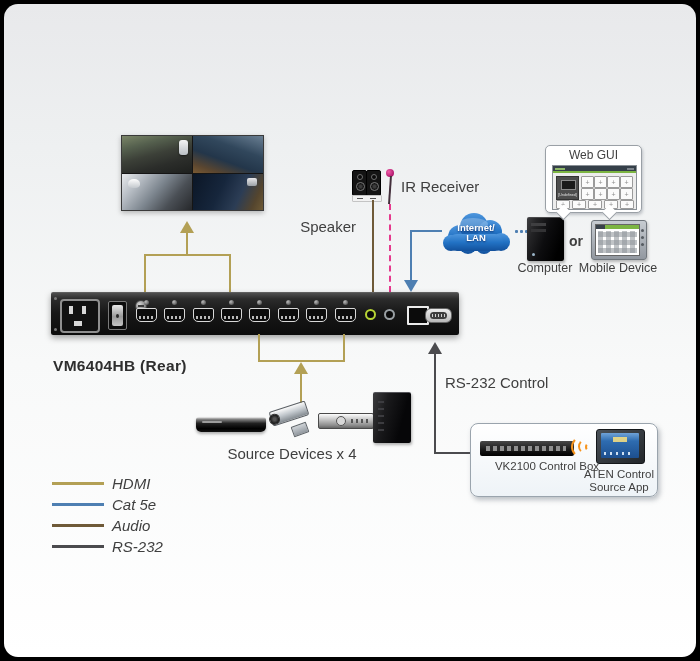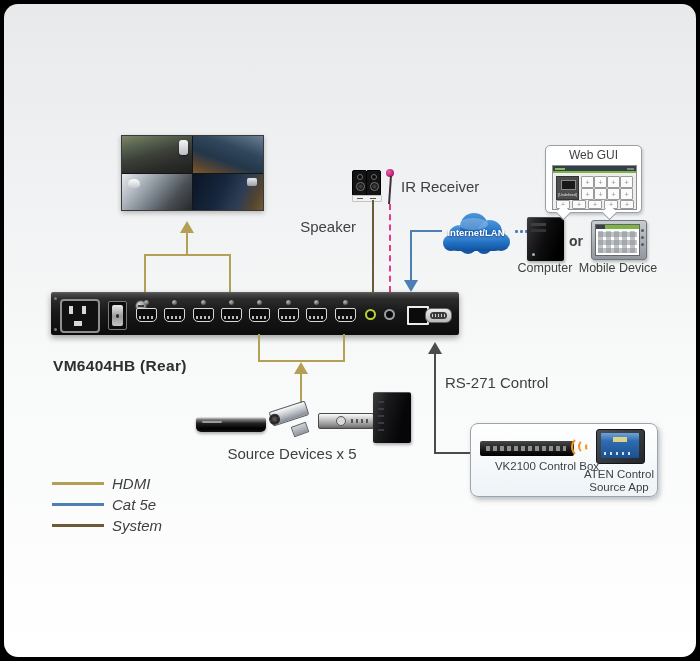--- a/index.html
+++ b/index.html
@@ -54,21 +54,21 @@
   .spk-base::before{content:"";position:absolute;left:4px;top:1.5px;width:6px;height:1.5px;background:#555;
          box-shadow:13px 0 0 #555;}
 
   
   .ir-head{position:absolute;left:382px;top:165px;width:8px;height:8px;border-radius:50%;
          background:radial-gradient(circle at 35% 35%,#f05fa8,#b2186f 70%);}
   .ir-stem{position:absolute;left:385px;top:172px;width:2px;height:28px;background:#44303c;transform:rotate(4deg);}
 
   
   .cloud{position:absolute;left:436px;top:205px;width:72px;height:47px;}
-  .cloud-text{position:absolute;inset:0;display:flex;flex-direction:row;align-items:center;justify-content:center;
+  .cloud-text{position:absolute;inset:0;display:flex;flex-direction:column;align-items:center;justify-content:center;
          color:#fff;font-weight:bold;font-size:9.5px;line-height:1.1;text-shadow:0 1px 2px rgba(0,10,60,.6);padding-top:1px;}
   .eth-dots{position:absolute;left:511px;top:226px;width:3px;height:3px;background:#4e7fb2;border-radius:1px;
          box-shadow:5px 0 0 #4e7fb2,10px 0 0 #4e7fb2;}
 
   
   .callout{position:absolute;left:541px;top:141px;width:95px;height:66px;background:#fff;
          border:1px solid #9aa0a6;border-radius:5px;box-shadow:1px 2px 3px rgba(100,110,120,.35);}
   .callout-title{position:absolute;top:2px;left:0;width:100%;text-align:center;font-size:12px;color:#3f3f3f;}
   .wg-tail{position:absolute;bottom:-6px;width:10px;height:10px;background:#fff;
          border-right:1px solid #9aa0a6;border-bottom:1px solid #9aa0a6;transform:rotate(45deg);z-index:2;}
@@ -312,23 +312,23 @@
     <div class="arr arr-up-gold" style="left:290px;top:358px;"></div>
     <div class="ln gold v2" style="left:296px;top:369px;height:33px;"></div>
 
     <div class="dvd"></div>
     <div class="cam">
       <div class="cam-body"></div>
       <div class="cam-mount"></div>
     </div>
     <div class="mplayer"></div>
     <div class="tower"></div>
-    <div class="lbl center" style="left:198px;top:441px;width:180px;">Source Devices x 5</div>
-
-    <div class="lbl" style="left:441px;top:370px;">RS-271 Control</div>
+    <div class="lbl center" style="left:198px;top:441px;width:180px;">Source Devices x 4</div>
+
+    <div class="lbl" style="left:441px;top:370px;">RS-232 Control</div>
     <div class="arr arr-up-dark" style="left:424px;top:338px;"></div>
     <div class="ln dark v2" style="left:430px;top:349px;height:101px;"></div>
     <div class="ln dark h2" style="left:430px;top:448px;width:37px;"></div>
 
     <div class="vkbox">
       <div class="vkrack"></div>
       <div class="lbl-xs center" style="left:20px;top:36px;width:112px;">VK2100 Control Box</div>
       <div class="wifi-arc" style="left:114px;top:19px;width:8px;height:8px;"></div>
       <div class="wifi-arc" style="left:107px;top:15px;width:15px;height:15px;"></div>
       <div class="wifi-arc" style="left:100px;top:12px;width:22px;height:22px;"></div>
@@ -342,17 +342,21 @@
     <div class="leg-row" style="top:469px;">
       <div class="leg-sw" style="background:#b3a055;"></div>
       <div class="leg-lbl">HDMI</div>
     </div>
     <div class="leg-row" style="top:490px;">
       <div class="leg-sw" style="background:#4e7fb2;"></div>
       <div class="leg-lbl">Cat 5e</div>
     </div>
     <div class="leg-row" style="top:511px;">
       <div class="leg-sw" style="background:#6f5a38;"></div>
-      <div class="leg-lbl">System</div>
+      <div class="leg-lbl">Audio</div>
+    </div>
+    <div class="leg-row" style="top:532px;">
+      <div class="leg-sw" style="background:#4b4b4e;"></div>
+      <div class="leg-lbl">RS-232</div>
     </div>
 
   </div>
 </div>
 
 </body></html>

